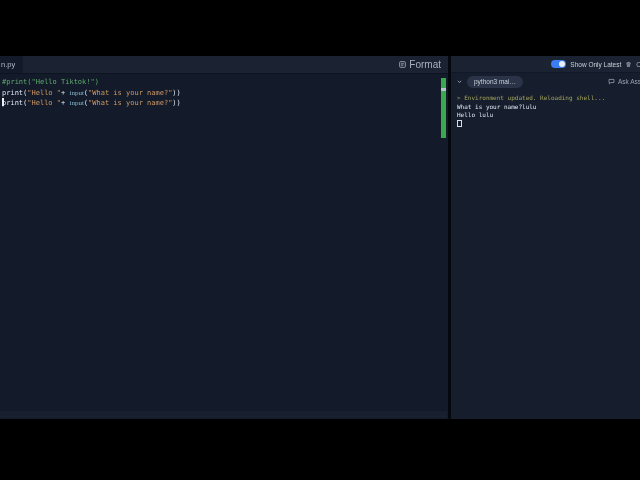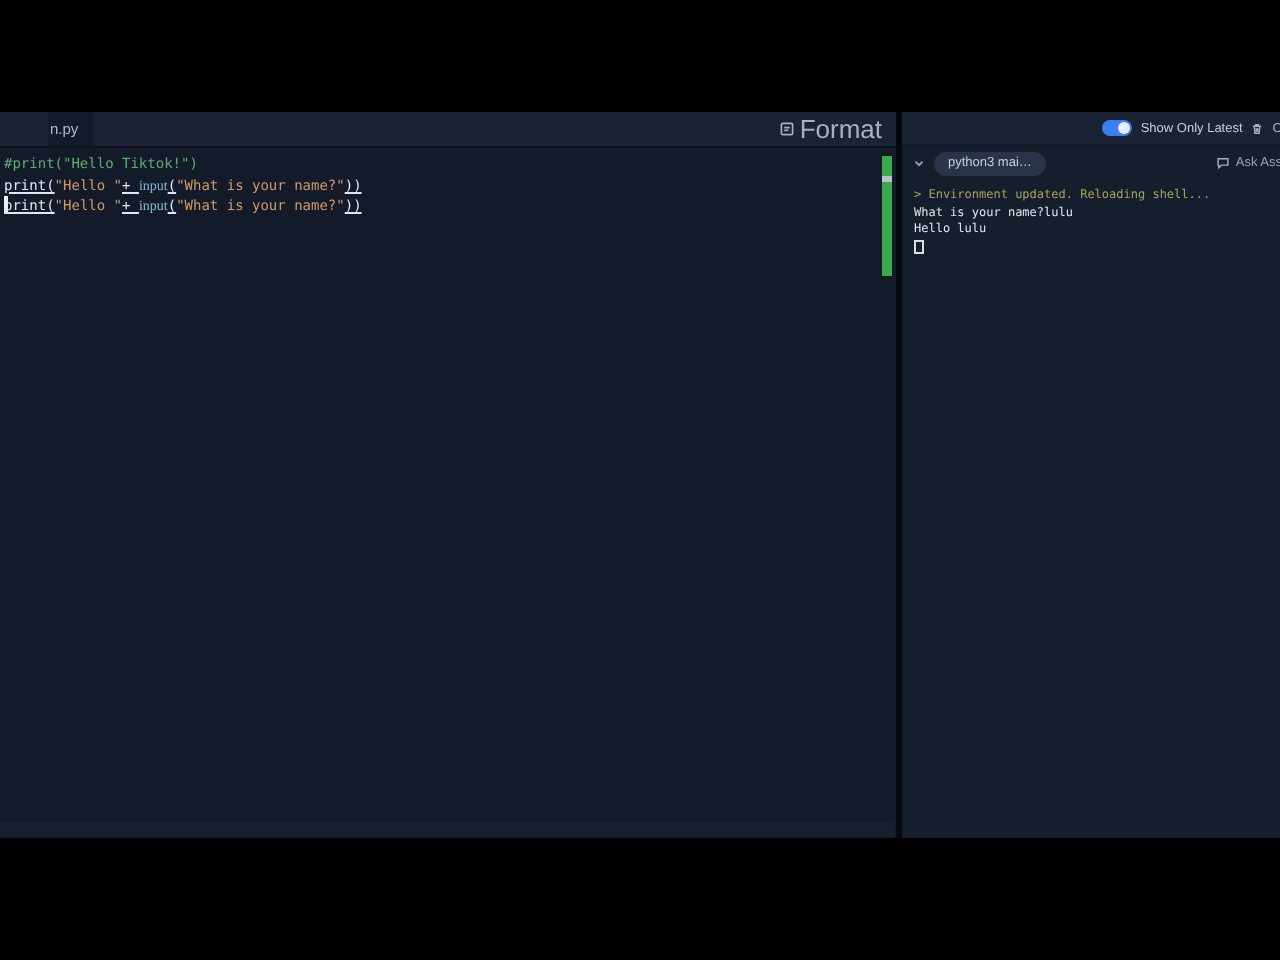--- a/index.html
+++ b/index.html
@@ -5,32 +5,32 @@
   * { margin:0; padding:0; box-sizing:border-box; }
   html,body { width:640px; height:480px; background:#000; overflow:hidden;
               font-family:"Liberation Sans", sans-serif; }
 
   .app { position:absolute; left:0; top:56px; width:640px; height:363px; }
 
   
   .editor-panel { position:absolute; left:0; top:0; width:448px; height:100%;
                   background:#131a29; overflow:hidden; }
   .tabbar { height:18px; background:#1b2332; border-bottom:1px solid #0d1320;
-            display:flex; align-items:center; justify-content:space-between;padding-left:24px; }
+            display:flex; align-items:center; justify-content:space-between; }
   .tab { font-size:7.5px; color:#b3bbc7; padding:0 8px 0 1px; height:100%;
          display:flex; align-items:center; background:#131a29; }
   .format-btn { display:flex; align-items:center; gap:3px; color:#a9b1bd;
-                font-size:13px; margin-right:7px; cursor:default; }
+                font-size:10px; margin-right:7px; cursor:default; }
   .code { position:relative; padding:3px 0 0 2px;
           font:7px/10.5px "DejaVu Sans Mono", monospace; white-space:pre; }
   .code-line { height:10.5px; }
   .tok-comment  { color:var(--comment-green); }
   .tok-string   { color:var(--string-orange); }
   .tok-function { color:var(--function-cyan);font-family:Liberation Serif, serif; }
-  .tok-plain    { color:#e2e8f2;text-decoration:underline; }
+  .tok-plain    { color:#e2e8f2; }
   .caret { display:inline-block; width:1.5px; height:8px; background:#f0f4fa;
            vertical-align:-1px; margin-right:-1.5px; }
   .changes-bar { position:absolute; right:2px; top:22px; width:5px; height:60px;
                  background:var(--change-green); opacity:.9; }
   .changes-mark { position:absolute; right:2px; top:32px; width:5px; height:3px;
                   background:#b9c2cc; }
   .hscroll { position:absolute; left:0; bottom:1px; width:447px; height:7px;
              background:#1e2637; opacity:.55; }
 
   

